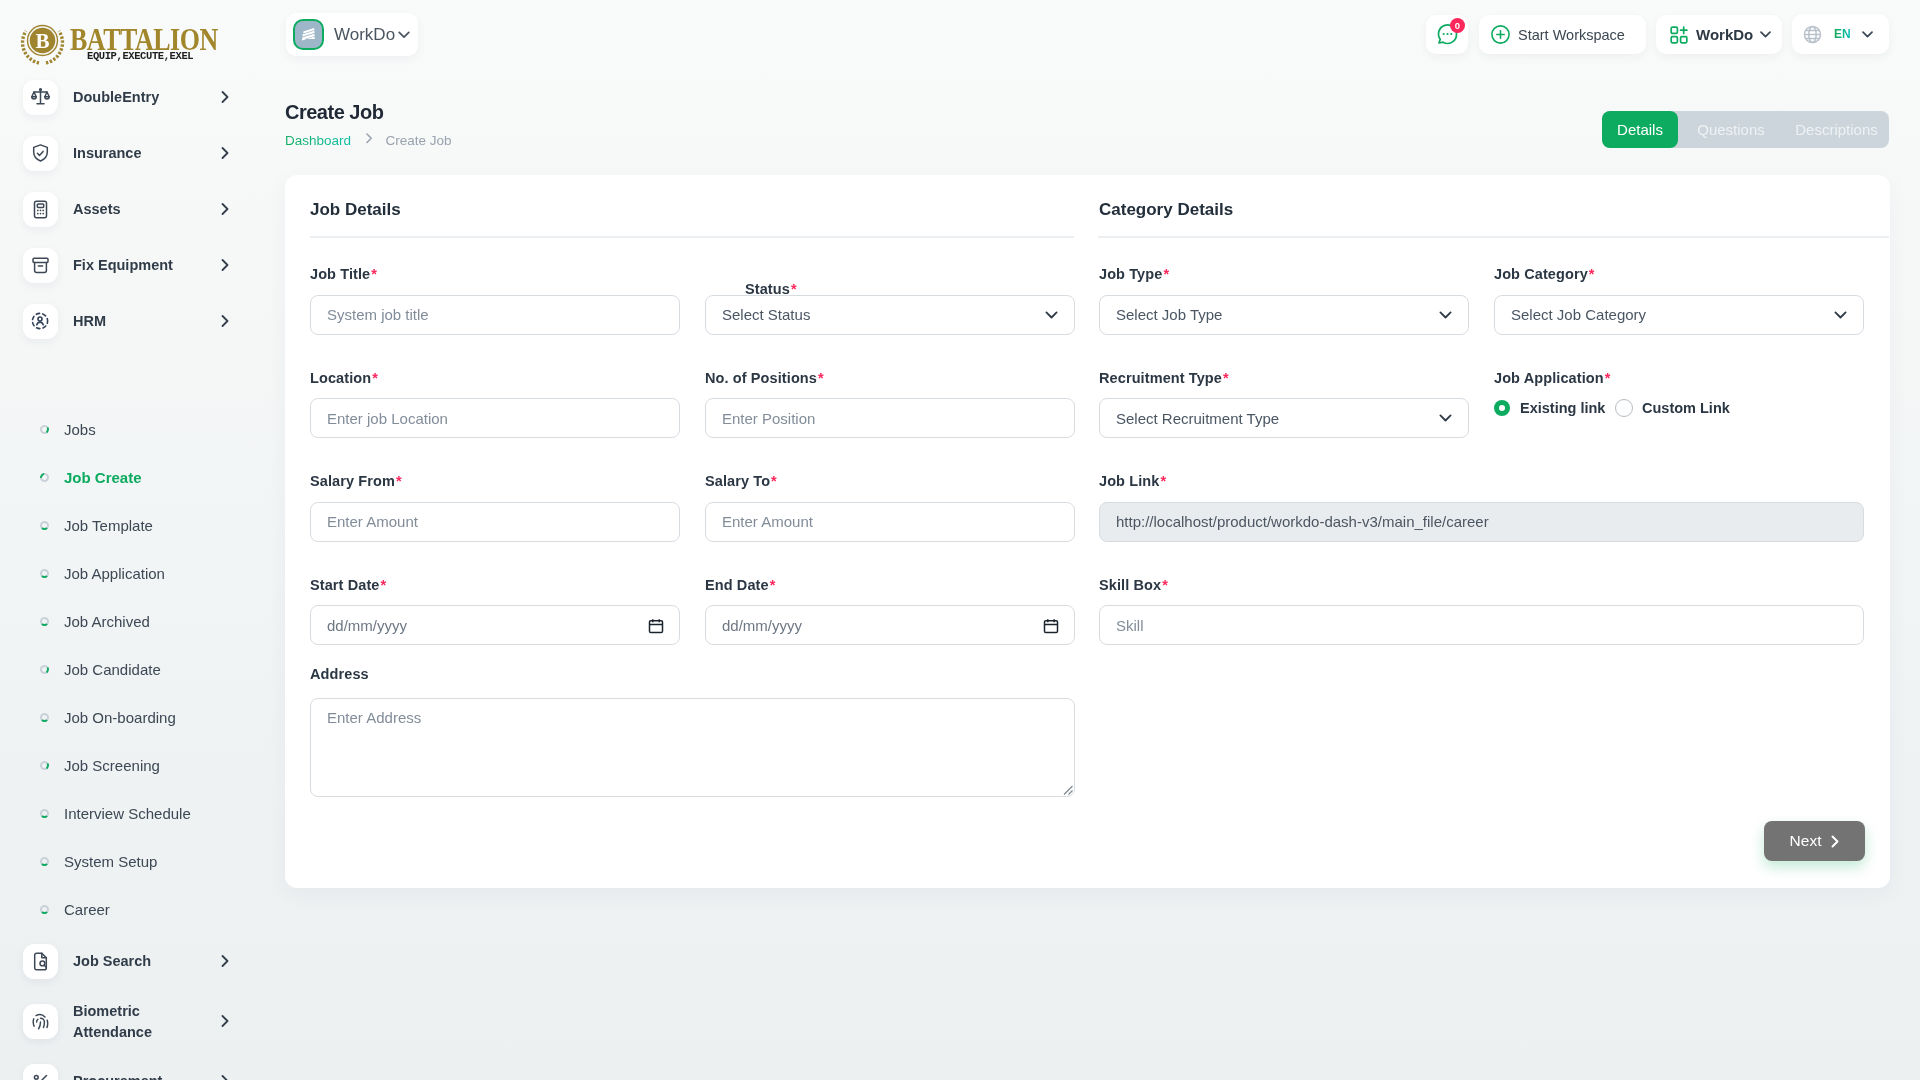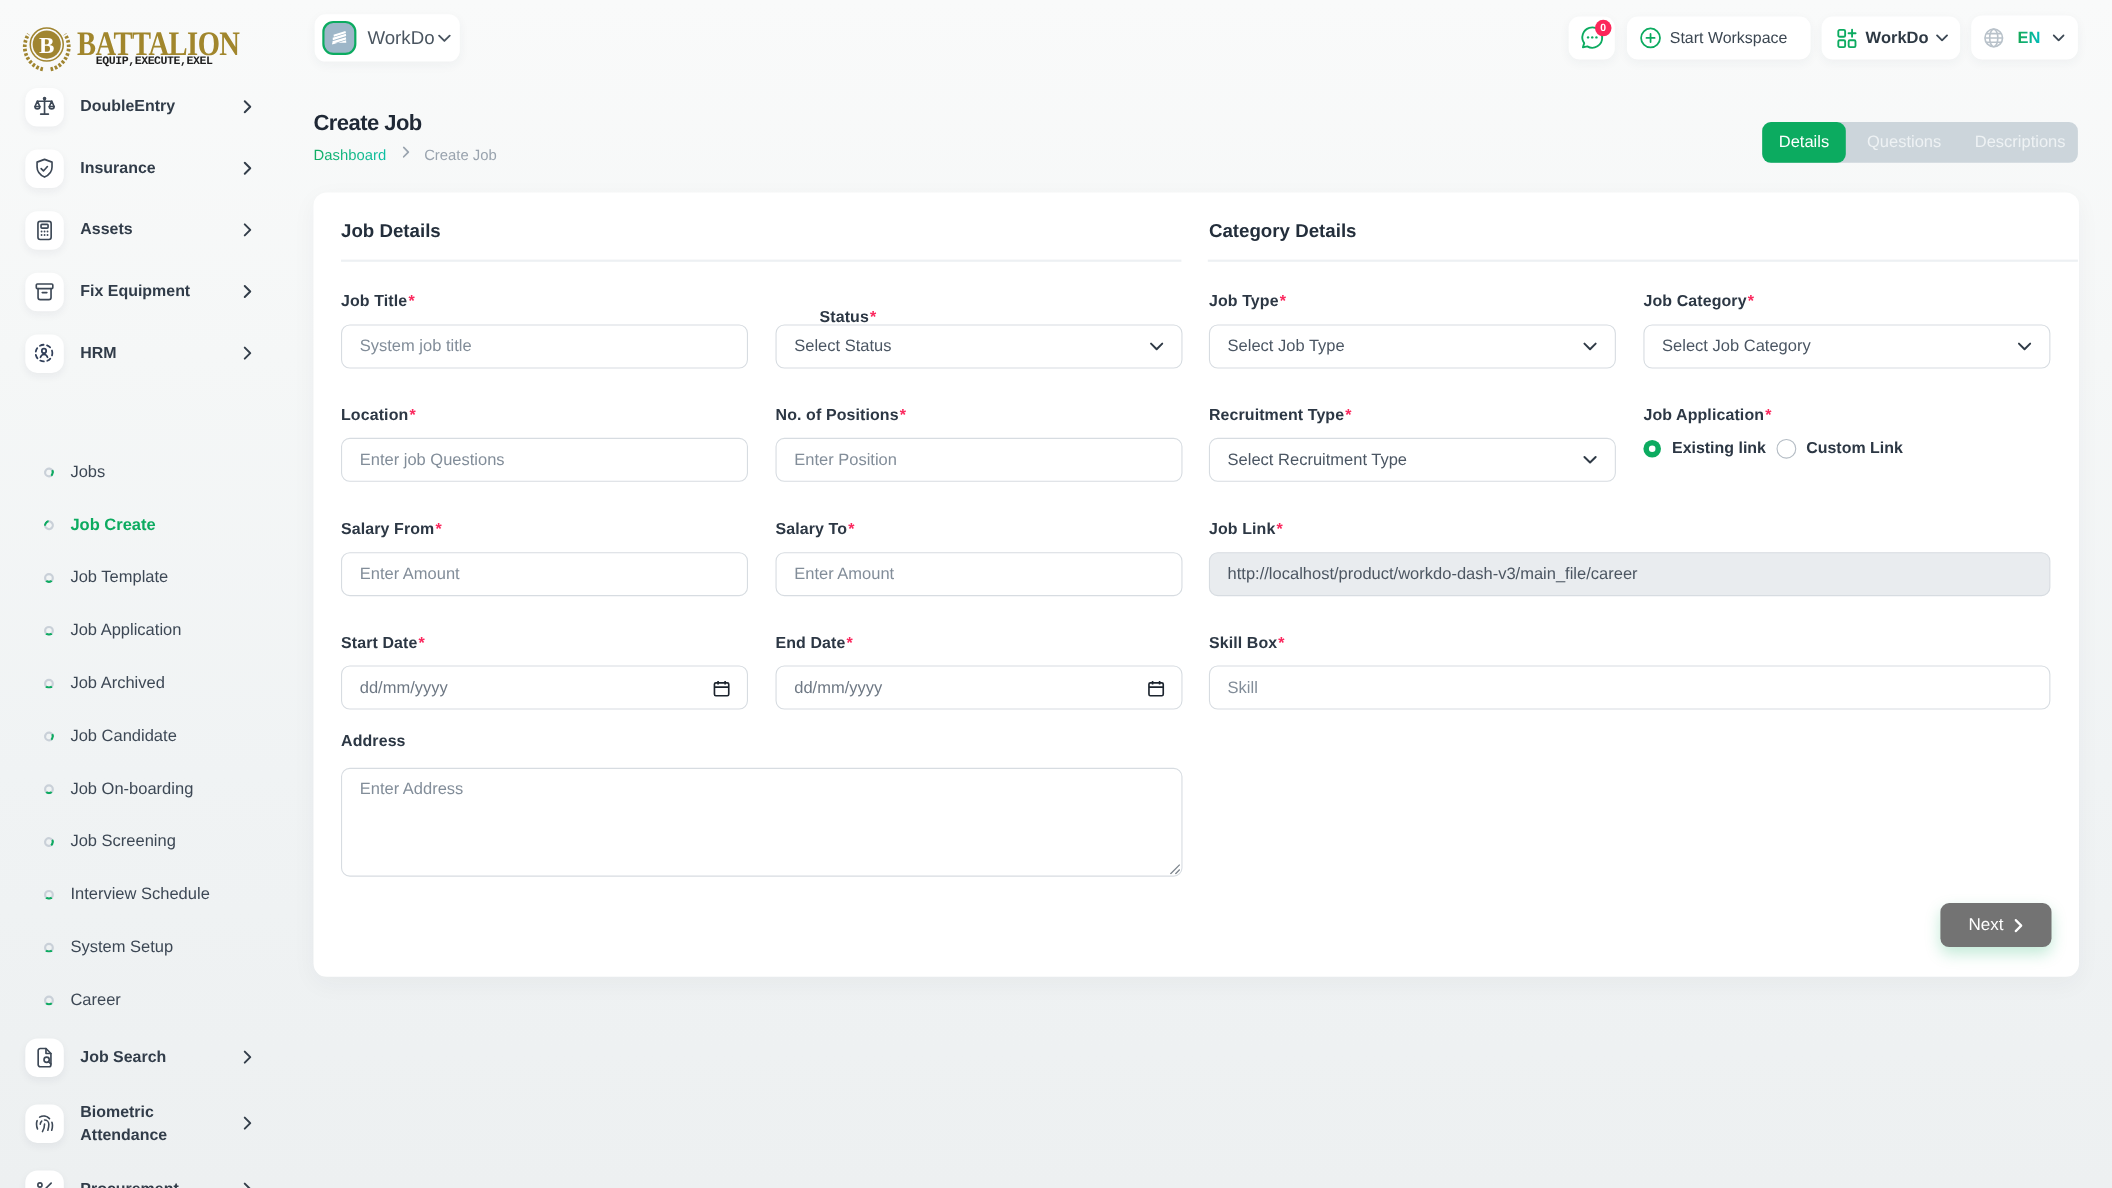--- a/index.html
+++ b/index.html
@@ -292,21 +292,21 @@
       <path d="M1 1.2l4.5 4.5L10 1.2"></path>
     </svg>
 </div>
 
 <div class="hbtn" style="left:1792px;top:14px;width:97px;height:40px;">
   <svg style="margin-left:11px" width="19" height="19" viewBox="0 0 19 19" fill="none" stroke="#b9c2ca" stroke-width="1.5">
       <circle cx="9.5" cy="9.5" r="8"></circle>
       <ellipse cx="9.5" cy="9.5" rx="3.7" ry="8"></ellipse>
       <path d="M1.6 9.5h15.8M2.6 5.6h13.8M2.6 13.4h13.8"></path>
     </svg>
-  <span style="margin-left:12px;font-size:15px;font-weight:700;background:linear-gradient(90deg,#15a853,#00bdbd);-webkit-background-clip:text;background-clip:text;color:transparent;">EN</span>
+  <span style="margin-left:12px;font-size:12px;font-weight:700;background:linear-gradient(90deg,#15a853,#00bdbd);-webkit-background-clip:text;background-clip:text;color:transparent;">EN</span>
   <svg style="margin-left:11px" width="11" height="7" viewBox="0 0 11 7" fill="none" stroke="#3c4854" stroke-width="1.7" stroke-linecap="round" stroke-linejoin="round">
       <path d="M1 1.2l4.5 4.5L10 1.2"></path>
     </svg>
 </div>
 
 <div class="abs" style="left:285px;top:101px;font-size:20px;font-weight:700;color:#1f2835;letter-spacing:-0.5px;">Create Job</div>
 <div class="abs" style="left:285px;top:132.5px;font-size:13.5px;">
   <span style="background:linear-gradient(90deg,#12ad62,#0cbfa4);-webkit-background-clip:text;background-clip:text;color:transparent;">Dashboard</span>
   <svg style="margin:0 9px 1px 11px" width="7" height="11" viewBox="0 0 7 11" fill="none" stroke="#9aa4af" stroke-width="1.6" stroke-linecap="round" stroke-linejoin="round">
       <path d="M1 1l4.2 4.2L1 9.5"></path>
@@ -344,21 +344,21 @@
 <div class="finput fselect" style="left:1494px;top:294.5px;width:370px;">Select Job Category
   <svg width="13" height="8" viewBox="0 0 13 8" fill="none" stroke="#2f3a46" stroke-width="1.8" stroke-linecap="round" stroke-linejoin="round">
       <path d="M1.4 1.4l5.1 5.1 5.1-5.1"></path>
     </svg></div>
 
 <div class="flabel" style="left:310px;top:369.5px;">Location<b>*</b></div>
 <div class="flabel" style="left:705px;top:369.5px;">No. of Positions<b>*</b></div>
 <div class="flabel" style="left:1099px;top:369.5px;">Recruitment Type<b>*</b></div>
 <div class="flabel" style="left:1494px;top:369.5px;">Job Application<b>*</b></div>
 
-<div class="finput" style="left:310px;top:398px;width:370px;">Enter job Questions</div>
+<div class="finput" style="left:310px;top:398px;width:370px;">Enter job Location</div>
 <div class="finput" style="left:705px;top:398px;width:370px;">Enter Position</div>
 <div class="finput fselect" style="left:1099px;top:398px;width:370px;">Select Recruitment Type
   <svg width="13" height="8" viewBox="0 0 13 8" fill="none" stroke="#2f3a46" stroke-width="1.8" stroke-linecap="round" stroke-linejoin="round">
       <path d="M1.4 1.4l5.1 5.1 5.1-5.1"></path>
     </svg></div>
 
 <div class="abs" style="left:1494px;top:400px;height:16px;">
   <span class="abs" style="left:0;top:0;width:16px;height:16px;border-radius:50%;background:#0cab60;"></span>
   <span class="abs" style="left:5px;top:5px;width:6px;height:6px;border-radius:50%;background:#fff;"></span>
   <span class="abs" style="left:26px;top:0px;font-size:14.5px;font-weight:700;color:#2c3744;white-space:nowrap;">Existing link</span>

